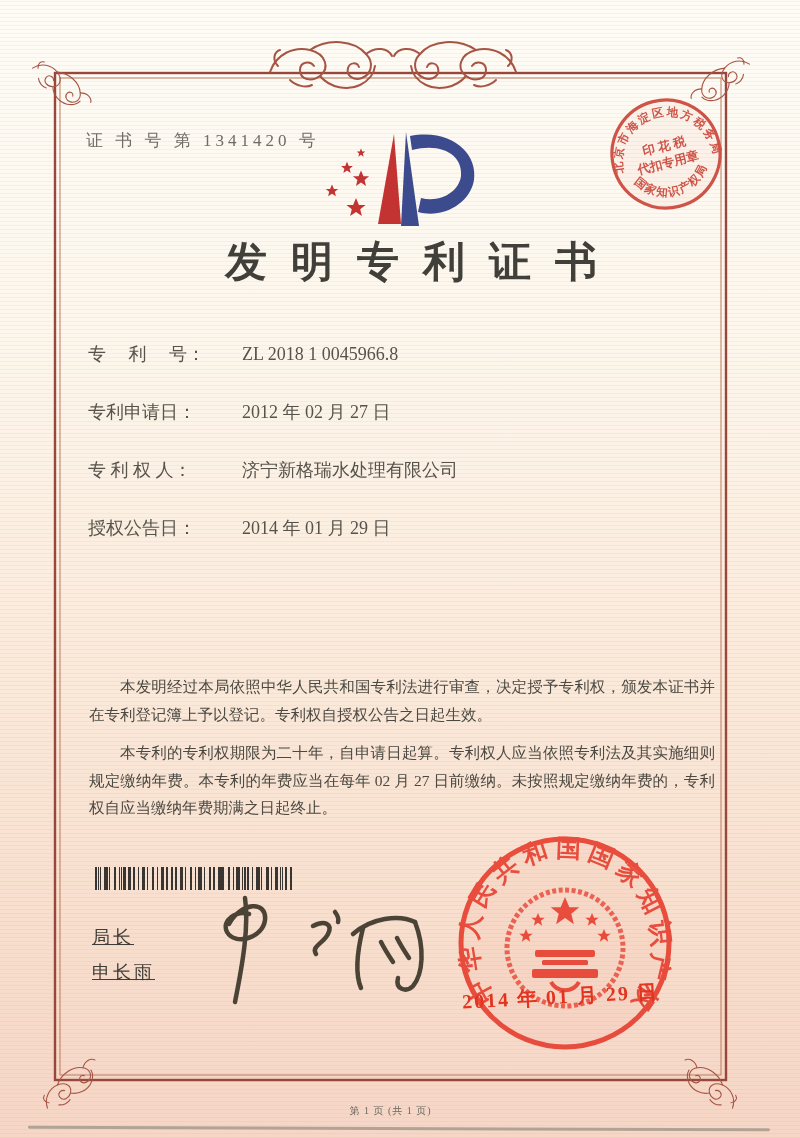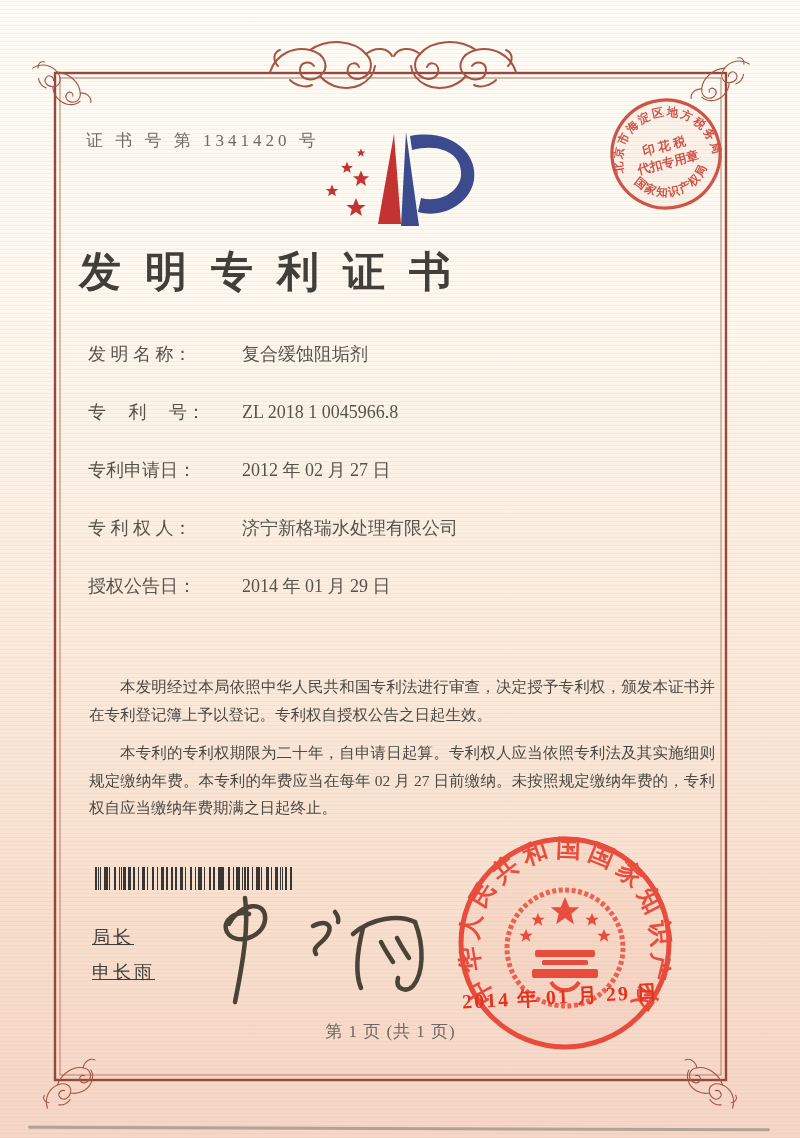--- a/index.html
+++ b/index.html
@@ -8,22 +8,22 @@
     font-family:"Liberation Serif","DejaVu Serif",serif;
     background:
       repeating-linear-gradient(0deg, rgba(213,137,116,0.10) 0px, rgba(213,137,116,0.10) 1px, rgba(255,255,255,0) 1px, rgba(255,255,255,0) 4px),
       linear-gradient(180deg,#fefcf6 0%,#fdf7ed 28%,#fbeadb 58%,#f8decd 82%,#f6d6c6 100%);
   }
   .abs{position:absolute;}
   svg{display:block;}
   .frame-svg{position:absolute;left:0;top:0;width:800px;height:1138px;pointer-events:none;}
 
   .cert-no{left:86px;top:129px;font-size:17px;letter-spacing:4px;color:#6e6c64;}
-  .title{left:55px;top:234px;width:712px;font-size:42px;font-weight:600;
-         letter-spacing:24px;text-indent:24px;color:#403f3a;margin-top:10px;}
+  .title{left:55px;top:234px;width:712px;text-align:center;font-size:42px;font-weight:600;
+         letter-spacing:24px;text-indent:24px;color:#403f3a;}
 
   .fields{left:88px;top:342px;width:600px;}
   .field-row{height:58px;font-size:18px;color:#56534b;white-space:nowrap;}
   .field-label{display:inline-block;min-width:148px;}
   .field-value{margin-left:6px;}
 
   .body-text{left:78px;top:662px;width:648px;font-size:15.5px;line-height:1.78;
              color:#4b4942;text-align:justify;}
   .body-text p{margin:11px;text-indent:2em;}
 
@@ -37,21 +37,21 @@
   .signer-title{left:92px;top:925px;}
   .signer-name{left:92px;top:960px;}
   .signature-svg{left:185px;top:890px;}
 
   .seal-svg{left:452px;top:830px;}
   .seal-date{left:462px;top:983px;width:215px;font-size:20px;font-weight:bold;color:#e2341f;
              letter-spacing:2px;transform:rotate(-3deg);white-space:nowrap;}
 
   .tax-stamp-svg{left:606px;top:94px;transform:rotate(-14deg);}
 
-  .footer{left:55px;top:1020px;width:671px;text-align:center;font-size:17px;
+  .footer{left:55px;top:1104px;width:671px;text-align:center;font-size:10px;
           letter-spacing:1px;color:#6c6962;}
 
   .scan-shadow{left:28px;top:1127px;width:742px;height:3px;background:#8d887b;border-radius:2px;
                opacity:.65;transform:rotate(.2deg);}
 </style>
 </head>
 <body>
 
 <div class="page">
 
@@ -109,23 +109,20 @@
     <path id="taxBot" d="M22,80 A44,44 0 0 0 98,80" fill="none"></path>
     <text font-size="11.5" font-weight="bold" fill="#cf5448" font-family="'Liberation Serif',serif">
       <textPath href="#taxBot" textLength="88" lengthAdjust="spacing">国家知识产权局</textPath>
     </text>
   </svg>
 
   <div class="abs title">发明专利证书</div>
 
   <div class="abs fields">
     <div class="field-row">
-      <span class="field-label">发 明 名 称：</span><span class="field-value">复合缓蚀阻垢剂</span>
-    </div>
-    <div class="field-row">
       <span class="field-label">专　 利　 号：</span><span class="field-value">ZL 2018 1 0045966.8</span>
     </div>
     <div class="field-row">
       <span class="field-label">专利申请日：</span><span class="field-value">2012 年 02 月 27 日</span>
     </div>
     <div class="field-row">
       <span class="field-label">专 利 权 人：</span><span class="field-value">济宁新格瑞水处理有限公司</span>
     </div>
     <div class="field-row">
       <span class="field-label">授权公告日：</span><span class="field-value">2014 年 01 月 29 日</span>

